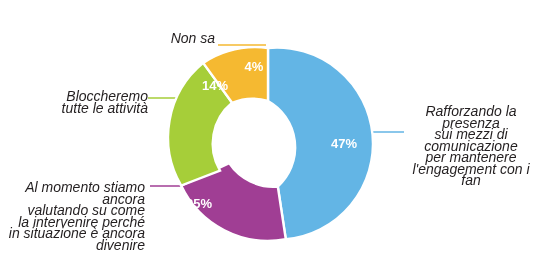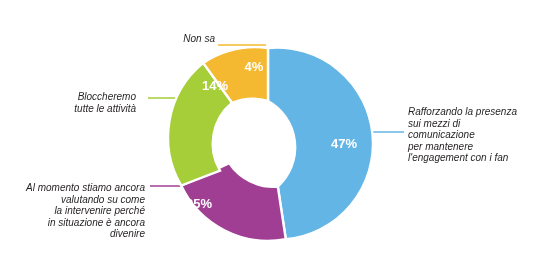--- a/index.html
+++ b/index.html
@@ -29,44 +29,44 @@
   .slice-value {
     font-family: "Liberation Sans", sans-serif;
     font-size: 13px;
     font-weight: bold;
     fill: #ffffff;
   }
   .callout-label {
     position: absolute;
     font-family: "Liberation Sans", sans-serif;
     font-style: italic;
-    font-size: 10px;
+    font-size: 14px;
     line-height: 11.5px;
     color: #231f20;
     white-space: pre-line;
   }
   .callout-right {
-    text-align: left;
+    text-align: center;
     font-style: italic;
   }
   .callout-left {
     text-align: right;
   }
   #label-rafforzando {
     left: 408px;
     top: 106px;
     width: 126px;
   }
   #label-valutando {
     left: 4px;
     top: 182px;
     width: 141px;
   }
   #label-bloccheremo {
-    left: 40px;
+    left: 52px;
     top: 91px;
     width: 96px;
   }
   #label-nonsa {
     left: 163px;
     top: 33px;
     width: 52px;
   }
 </style>
 </head>

